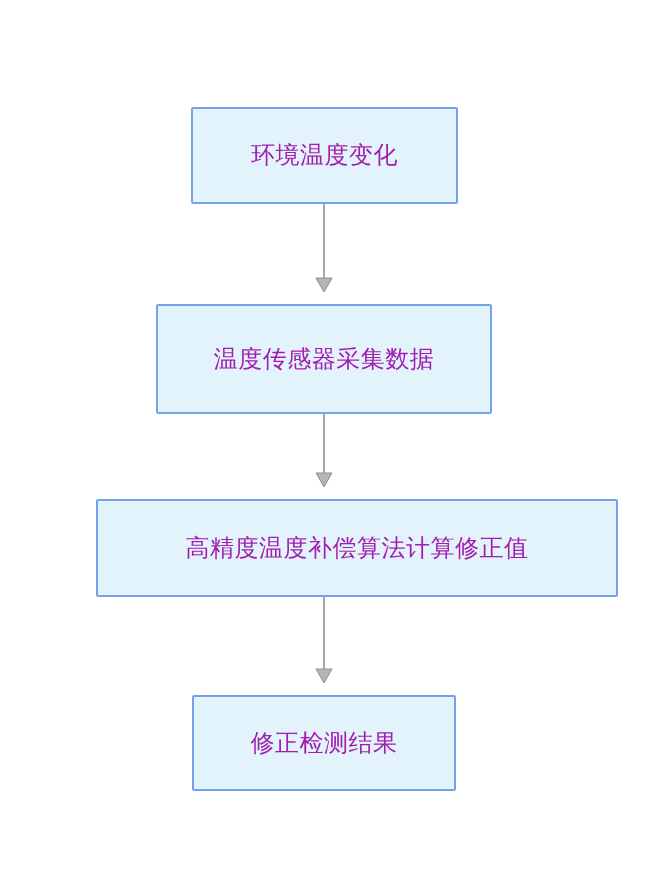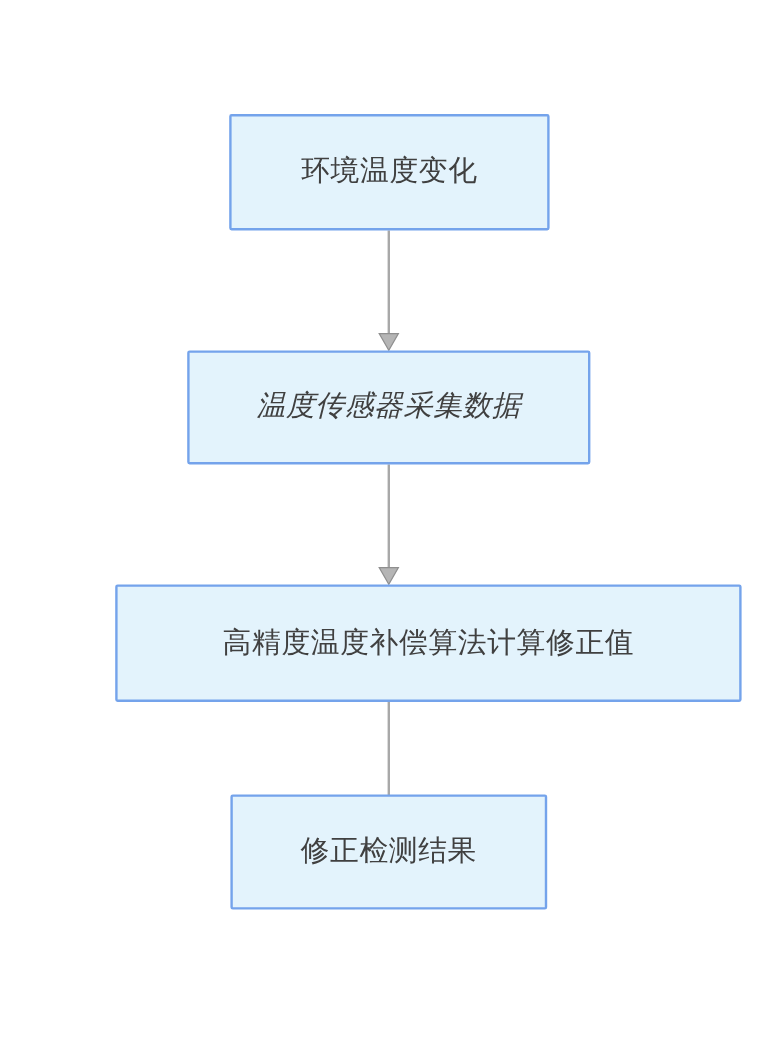--- a/index.html
+++ b/index.html
@@ -26,29 +26,30 @@
   .node {
     position: absolute;
     box-sizing: border-box;
     background: #e3f3fc;
     border: 2px solid #74a3eb;
     border-radius: 2px;
     display: flex;
     align-items: center;
     justify-content: center;
     text-align: center;
-    color: #404040;
+    color: #a21caf;
     font-size: 24px;
     line-height: 1.2;
     letter-spacing: 0.5px;
+    margin-top: 12px;
   }
   .node-1 { left: 191px; top: 95px;  width: 267px; height: 97px; }
-  .node-2 { left: 156px; top: 292px; width: 336px; height: 95px; font-style: italic; }
+  .node-2 { left: 156px; top: 292px; width: 336px; height: 110px; }
   .node-3 { left: 96px;  top: 487px; width: 522px; height: 98px; }
-  .node-4 { left: 192px; top: 662px; width: 264px; height: 96px; align-items: center; }
+  .node-4 { left: 192px; top: 683px; width: 264px; height: 96px; align-items: center; }
   .edge-line {
     stroke: #a8a8a8;
     stroke-width: 2;
   }
   .edge-head {
     fill: #b5b5b5;
     stroke: #8f8f8f;
     stroke-width: 1;
   }
 </style>

